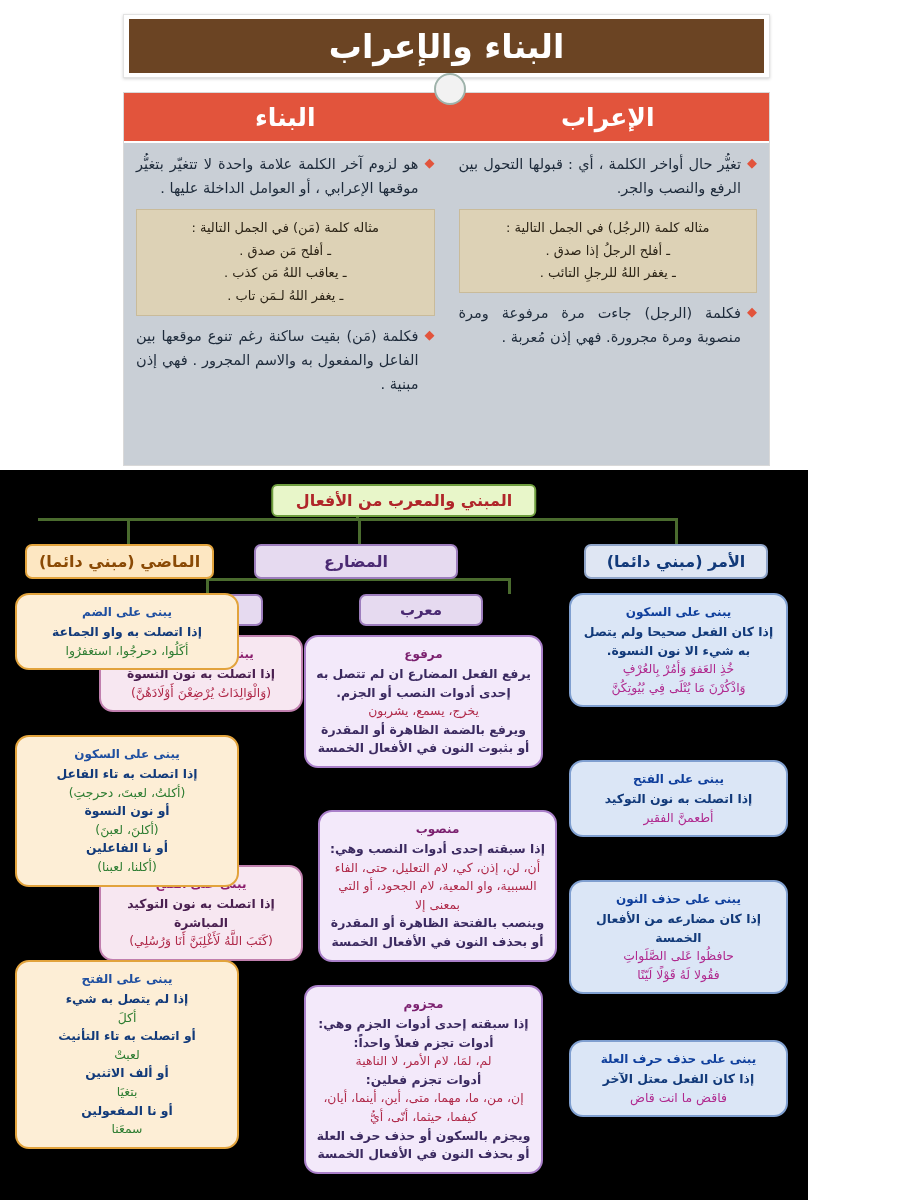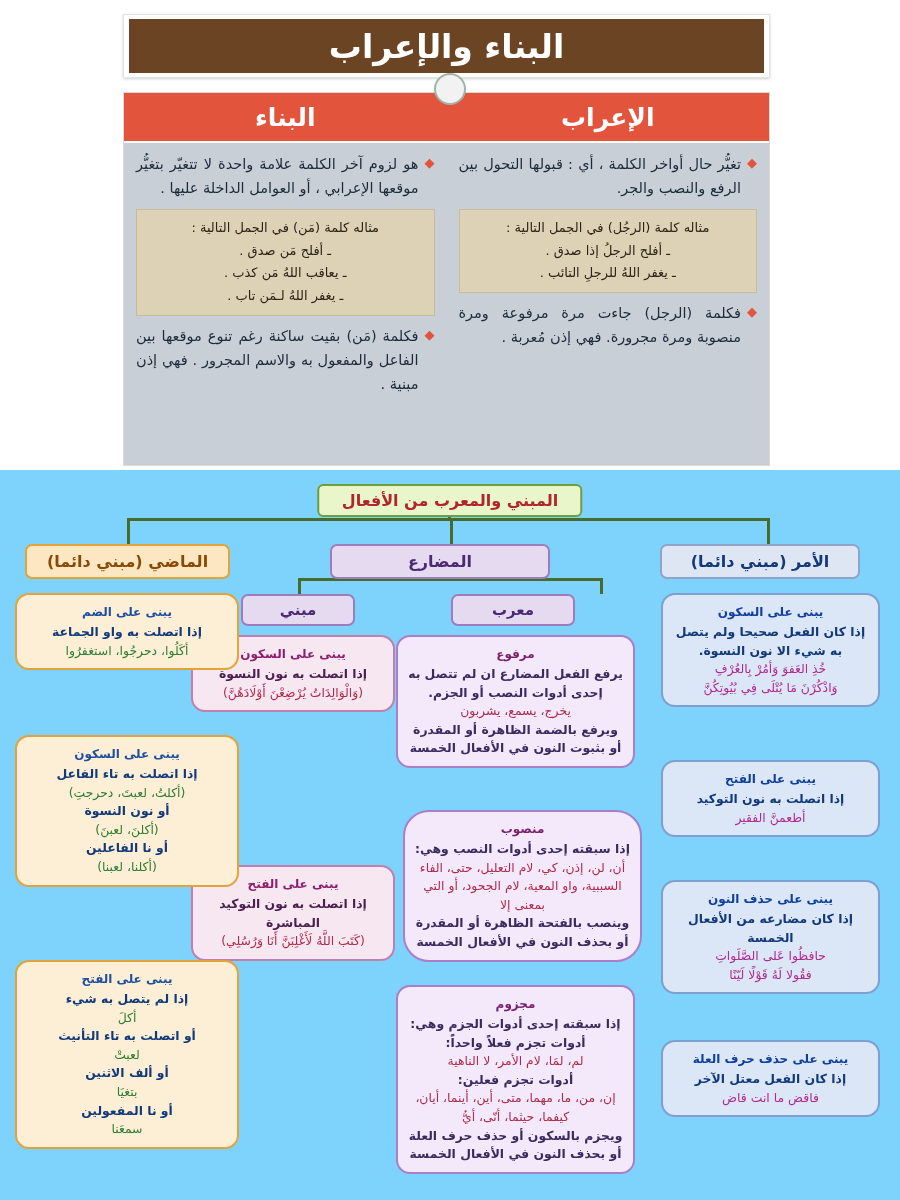--- a/index.html
+++ b/index.html
@@ -58,34 +58,34 @@
   .example-box{
     background:#ddd2b6;border:1px solid #c9bb9a;
     padding:7px 10px;margin:6px 0 9px 0;
     font-size:13px;line-height:1.75;color:#2c2416;
   }
   .example-box .eline{display:block;}
   .center{text-align:center;}
 
   
   .bottom{
-    position:absolute;top:470px;left:0;width:900px;height:730px;
-    background:#7dd3fc;
+    position:absolute;top:470px;left:0;width:808px;height:730px;
+    background:#000000;
   }
   .chart-title{
     position:absolute;top:14px;right:50%;transform:translateX(50%);
     background:#e8f6c9;border:2px solid #6f9e3f;border-radius:6px;
     padding:5px 22px;color:#b0262a;font-size:16px;font-weight:bold;
     white-space:nowrap;z-index:4;
   }
   .hline{position:absolute;background:#4a6b2e;}
   .vline{position:absolute;background:#4a6b2e;}
 
   .cat-box{
-    position:absolute;border-radius:7px;padding:6px 8px;text-align:center;
+    position:absolute;border-radius:7px;padding:6px 0;text-align:center;
     font-size:16px;font-weight:bold;
   }
   .cat-amr{background:#dfe6f3;border:2px solid #8fa4c8;color:#123a7a;}
   .cat-mud{background:#e6daf0;border:2px solid #9d7dbd;color:#4b2a73;}
   .cat-madi{background:#fde7c2;border:2px solid #e2a33c;color:#8a4a05;}
 
   .sub-box{
     position:absolute;border-radius:7px;padding:5px 0;text-align:center;
     font-size:15px;font-weight:bold;
     background:#e6daf0;border:2px solid #9d7dbd;color:#4b2a73;
@@ -230,21 +230,21 @@
       <span class="ex">فاقض ما انت قاض</span>
     </div>
 
     <div class="card card-purple" style="top:165px;right:265px;width:215px;">
       <span class="ch">مرفوع</span>
       <span class="cs">يرفع الفعل المضارع ان لم تتصل به إحدى أدوات النصب أو الجزم.</span>
       <span class="ex">يخرج، يسمع، يشربون</span>
       <span class="cs">ويرفع بالضمة الظاهرة أو المقدرة أو بثبوت النون في الأفعال الخمسة</span>
     </div>
 
-    <div class="card card-purple" style="top:340px;right:258px;width:215px;border-radius:26px;">
+    <div class="card card-purple" style="top:340px;right:251px;width:215px;">
       <span class="ch">منصوب</span>
       <span class="cs">إذا سبقته إحدى أدوات النصب وهي:</span>
       <span class="ex">أن، لن، إذن، كي، لام التعليل، حتى، الفاء السببية، واو المعية، لام الجحود، أو التي بمعنى إلا</span>
       <span class="cs">وينصب بالفتحة الظاهرة أو المقدرة أو بحذف النون في الأفعال الخمسة</span>
     </div>
 
     <div class="card card-purple" style="top:515px;right:265px;width:215px;">
       <span class="ch">مجزوم</span>
       <span class="cs">إذا سبقته إحدى أدوات الجزم وهي:</span>
       <span class="cs red">أدوات تجزم فعلاً واحداً:</span>

